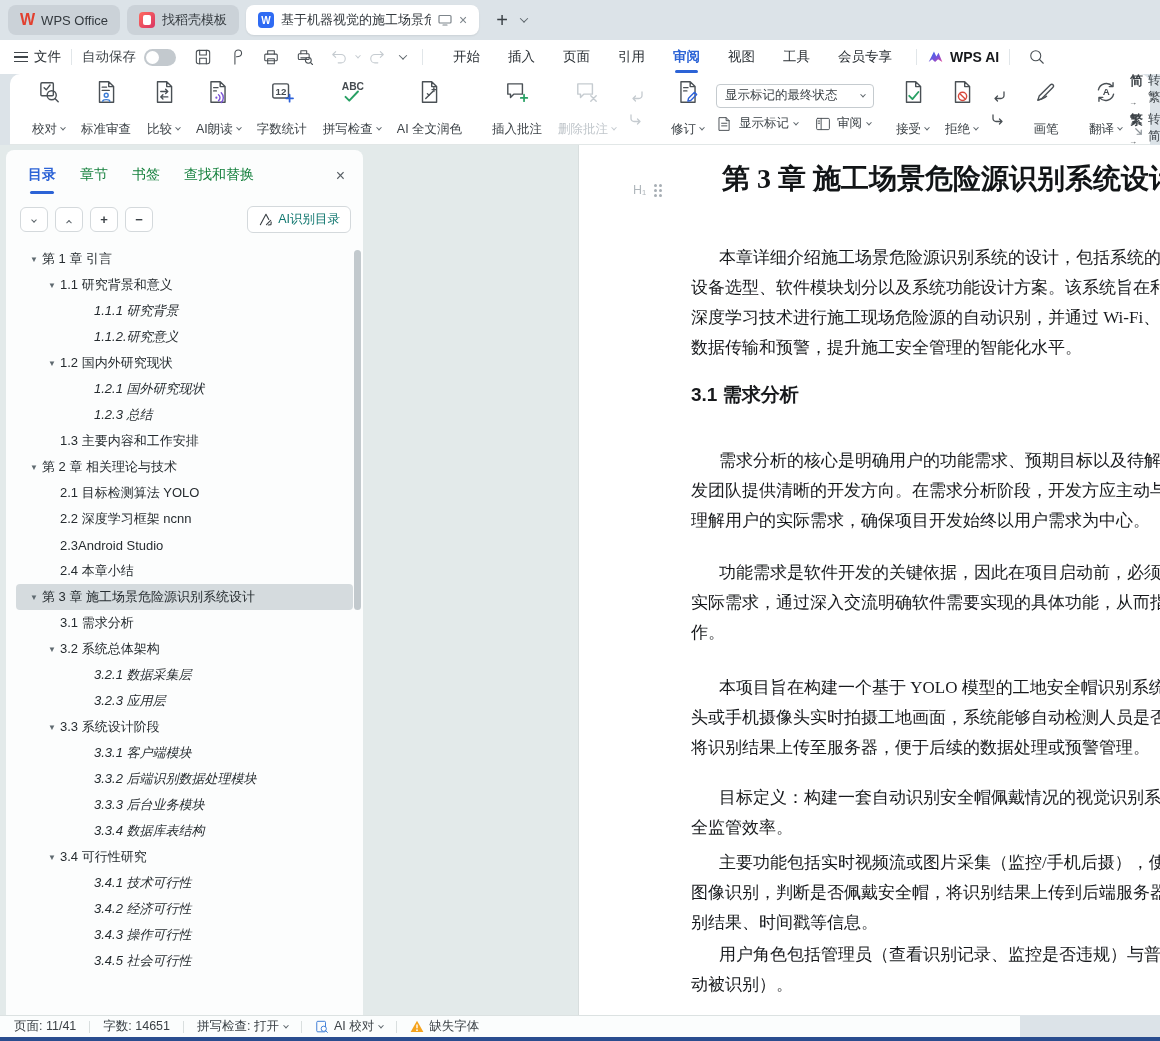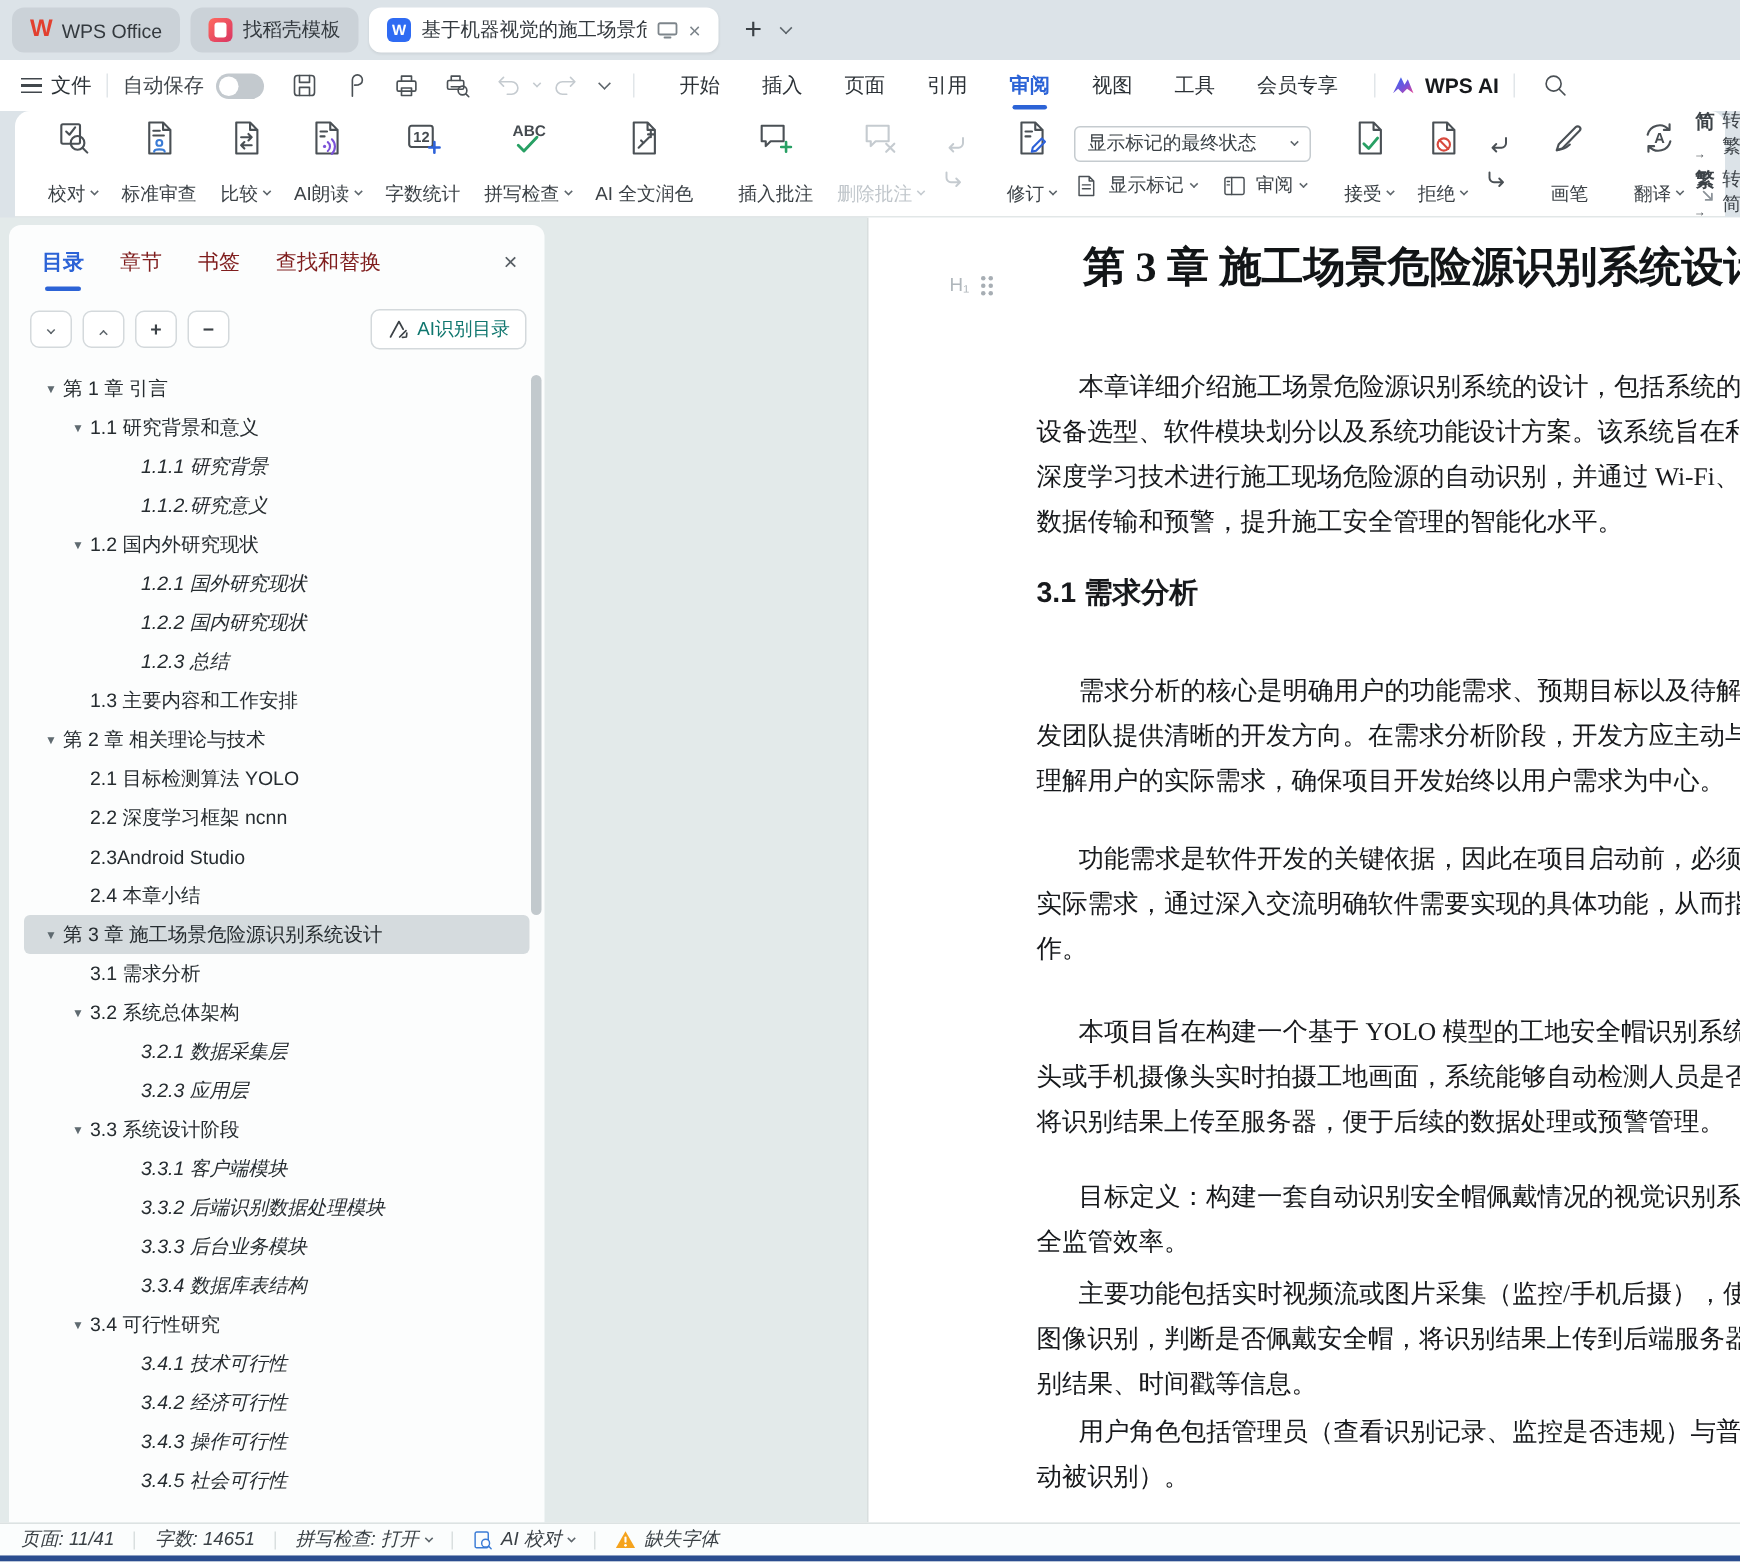--- a/index.html
+++ b/index.html
@@ -61,21 +61,21 @@
   .cnchar { font-weight:bold; font-size:13px; position:relative; }
   .cnchar i { font-style:normal; font-size:8px; position:relative; top:3px; left:-1px; }
   .collapse-arrow { position:absolute; right:6px; bottom:3px; }
   .collapse-arrow svg { width:11px; height:11px; }
 
   
   .content { position:absolute; left:0; top:145px; width:1160px; height:870px; background:#e3eaea; }
 
   .sidebar { position:absolute; left:6px; top:5px; width:357px; height:865px; background:#fcfdfd; border-radius:8px 8px 0 0; overflow:hidden; }
   .stabs { display:flex; align-items:center; gap:24px; padding:16px 18px 0 22px; font-size:14px; }
-  .stab { position:relative; padding-bottom:10px; color:#7f1d1d; }
+  .stab { position:relative; padding-bottom:10px; color:#15803d; }
   .stab.active { color:#2c63d6; font-weight:bold; }
   .stab.active::after { content:""; position:absolute; left:2px; right:2px; bottom:0; height:3px; border-radius:2px; background:#2c63d6; }
   .sclose { margin-left:auto; color:#585f65; font-size:16px; padding-bottom:8px; }
   .stools { display:flex; align-items:center; gap:7px; padding:12px 12px 0 14px; }
   .sq { width:28px; height:25px; border:1px solid #d4d9dc; border-radius:6px; background:#fff; display:flex; align-items:center; justify-content:center; color:#3c4247; font-size:13px; font-weight:bold; }
   .aibtn { margin-left:auto; height:27px; border:1px solid #d4d9dc; border-radius:6px; background:#fff; display:flex; align-items:center; gap:5px; padding:0 10px; font-size:12.5px; color:#0f766e; }
   .aibtn svg { width:15px; height:15px; }
   .toclist { position:absolute; left:0; top:96px; right:10px; }
   .toc-row { height:26px; display:flex; align-items:center; font-size:13px; color:#262c30; border-radius:4px; margin:0 0 0 10px; }
   .toc-row.selected { background:#d5dbde; }
@@ -94,21 +94,21 @@
   .paras .para .line.indent { padding-left:28px; }
   .paras .para:nth-child(1){ top:98px; }
   .paras .para:nth-child(2){ top:301px; }
   .paras .para:nth-child(3){ top:413px; }
   .paras .para:nth-child(4){ top:528px; }
   .paras .para:nth-child(5){ top:638px; }
   .paras .para:nth-child(6){ top:703px; }
   .paras .para:nth-child(7){ top:795px; }
 
   
-  .statusbar { position:absolute; left:0; top:1015px; width:1160px; height:22px; background:#fbfdfd; border-top:1px solid #dce2e2; display:flex; align-items:center; gap:13px; padding:0 14px; font-size:12.5px; color:#3a4045;font-style:italic; }
+  .statusbar { position:absolute; left:0; top:1015px; width:1020px; height:22px; background:#fbfdfd; border-top:1px solid #dce2e2; display:flex; align-items:center; gap:13px; padding:0 14px; font-size:12.5px; color:#3a4045; }
   .sdiv { width:1px; height:12px; background:#d9dfdf; }
   .sitem { display:flex; align-items:center; gap:5px; }
   .bluestrip { position:absolute; left:0; top:1037px; width:1160px; height:4px; background:#2a4d8f; }
 </style>
 </head>
 <body>
 
 <div class="tabbar">
   <div class="tab chip">
     <span class="wlogo">W</span>
@@ -484,24 +484,20 @@
         <div class="toc-row lv1">
           <span class="toc-arrow">▼</span>
           <span>1.2 国内外研究现状</span>
         </div>
         <div class="toc-row lv2">
           <span class="toc-arrow"></span>
           <span>1.2.1 国外研究现状</span>
         </div>
         <div class="toc-row lv2">
           <span class="toc-arrow"></span>
-          <span>1.2.2 国内研究现状</span>
-        </div>
-        <div class="toc-row lv2">
-          <span class="toc-arrow"></span>
           <span>1.2.3 总结</span>
         </div>
         <div class="toc-row lv1">
           <span class="toc-arrow"></span>
           <span>1.3 主要内容和工作安排</span>
         </div>
         <div class="toc-row lv0">
           <span class="toc-arrow">▼</span>
           <span>第 2 章 相关理论与技术</span>
         </div>

